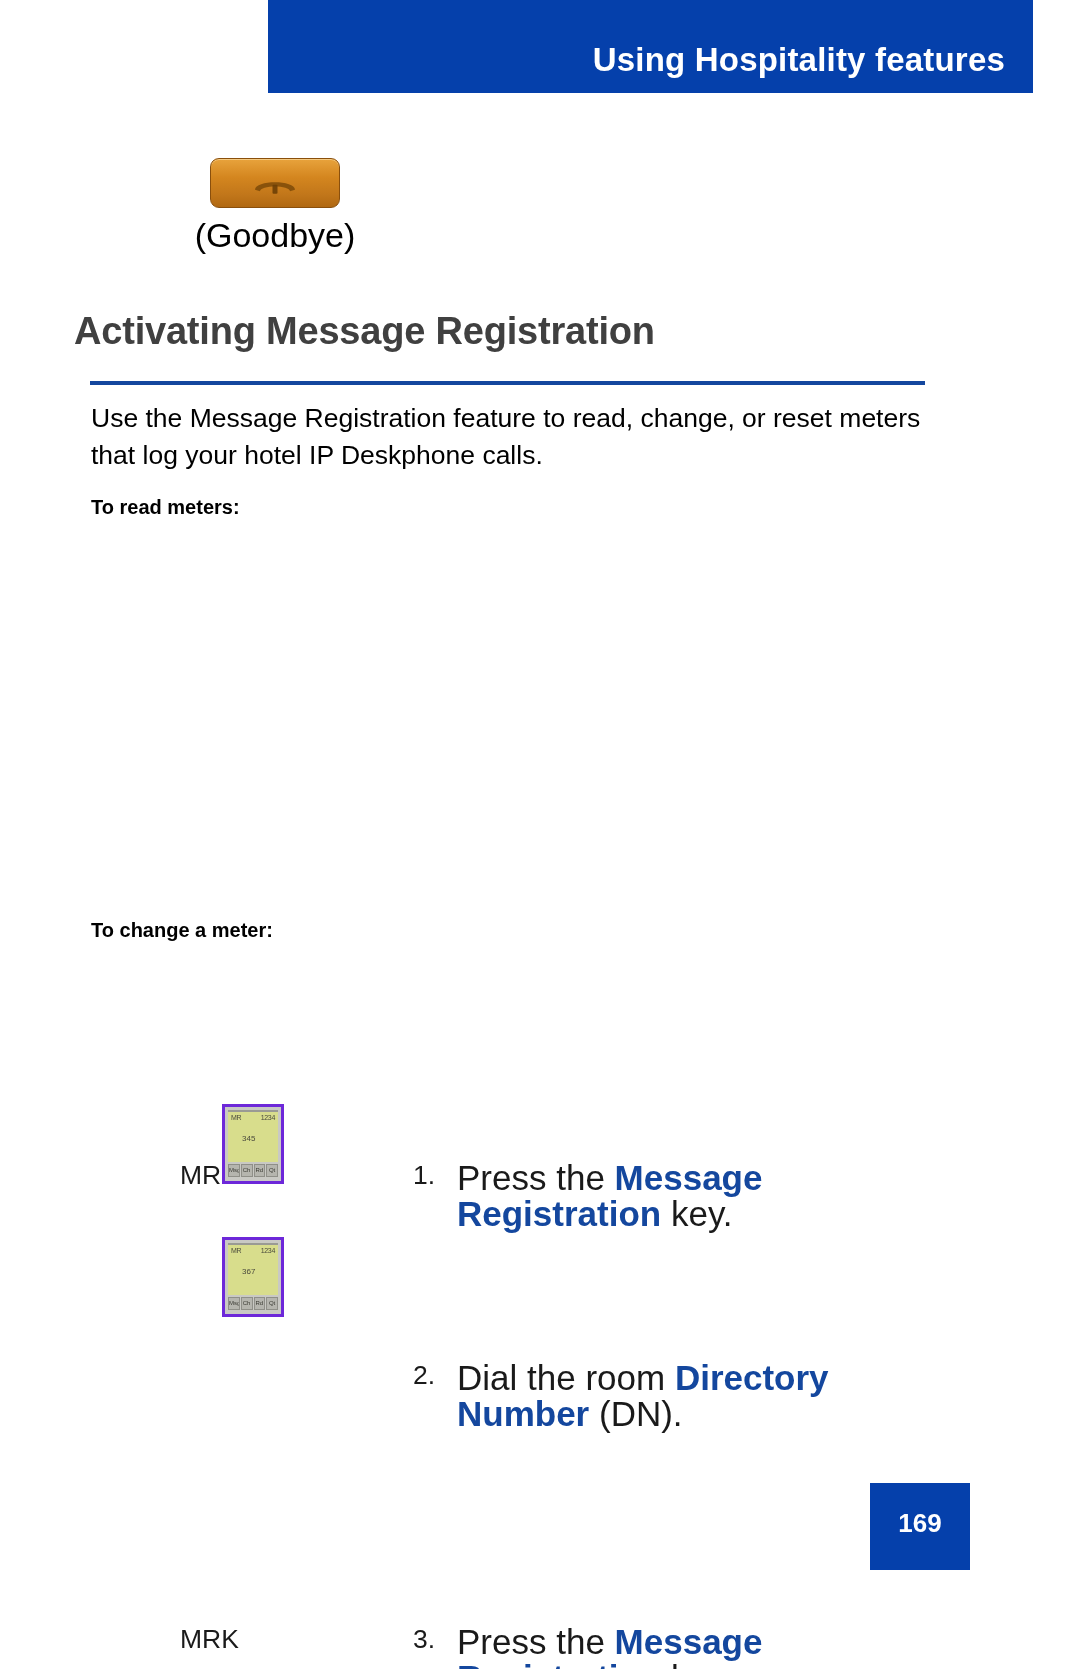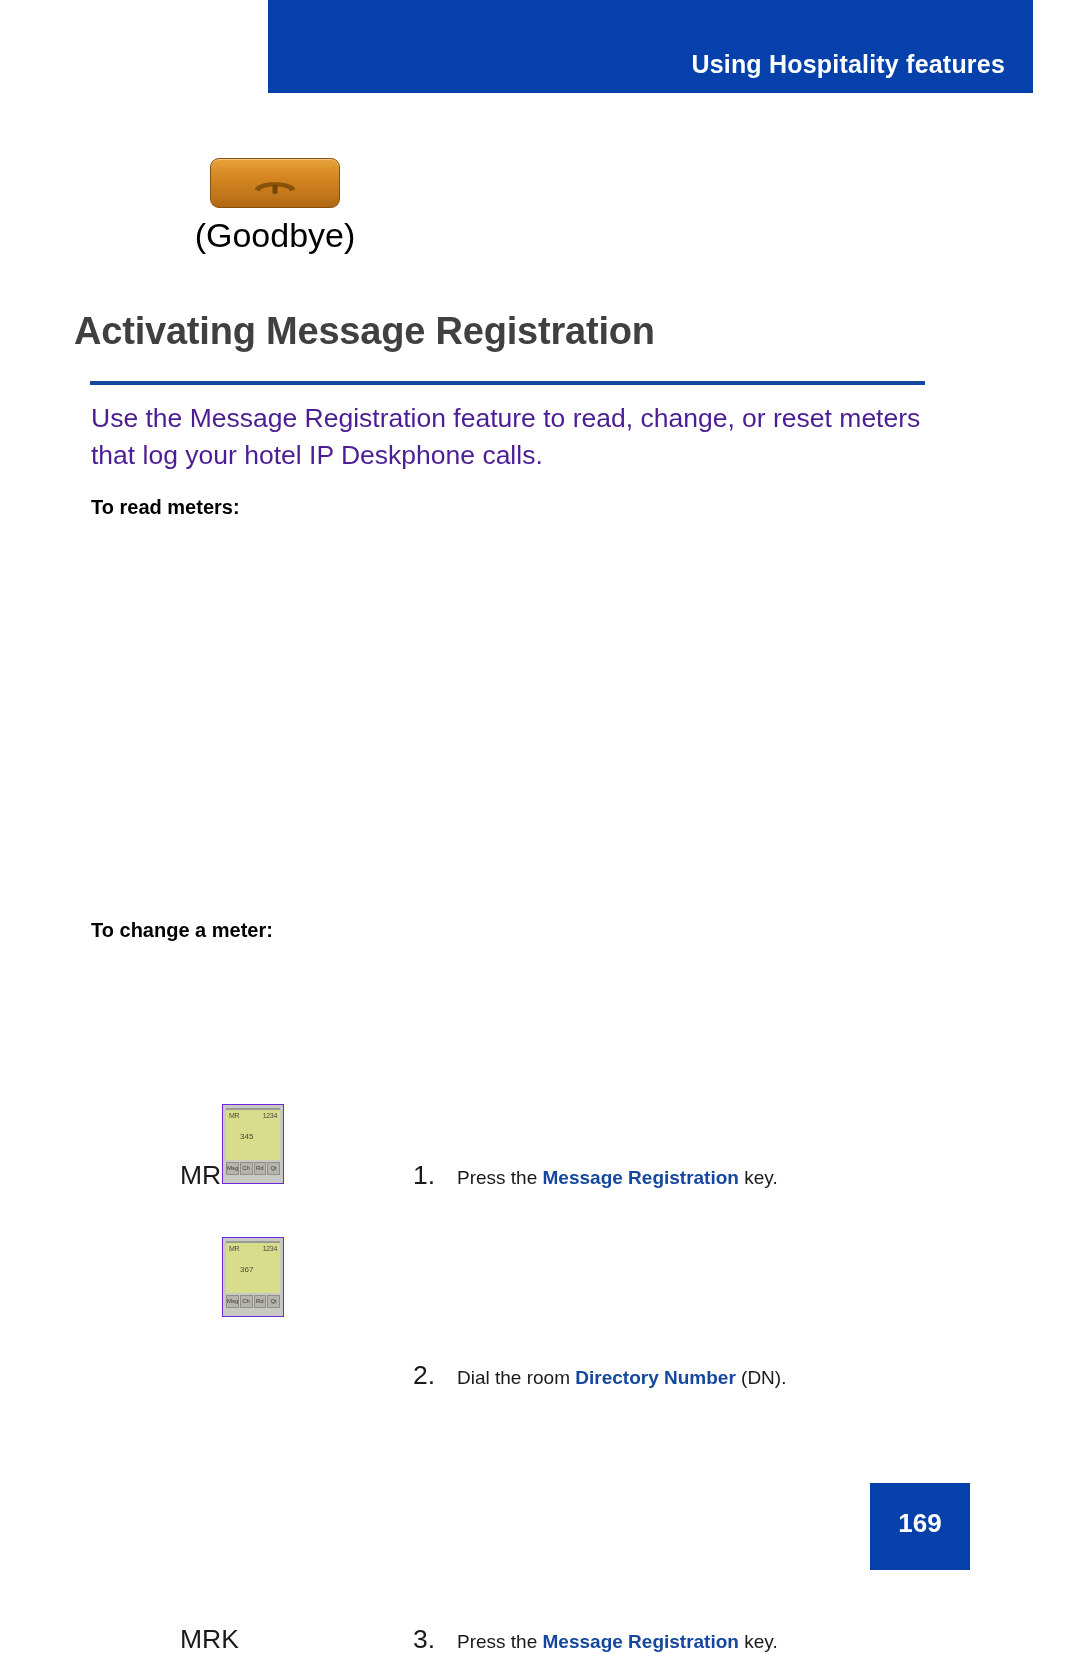--- a/index.html
+++ b/index.html
@@ -23,21 +23,21 @@
     top: 0;
     width: 765px;
     height: 93px;
     background: #0540ab;
   }
   .header-title {
     position: absolute;
     right: 28px;
     bottom: 14px;
     color: #ffffff;
-    font-size: 25px;
+    font-size: 33px;
     font-weight: bold;
     letter-spacing: 0.2px;
     font-family: "Liberation Sans", sans-serif;
     white-space: nowrap;
     margin-top: 33px;
   }
 
   
   .content {
     position: absolute;
@@ -101,21 +101,21 @@
   }
 
   
   .body-para {
     position: absolute;
     left: 91px;
     top: 400px;
     width: 830px;
     font-size: 26.5px;
     line-height: 37px;
-    color: #4c1d95;
+    color: #000000;
     font-family: "Liberation Sans", sans-serif;
   }
 
   
   .subhead {
     position: absolute;
     left: 91px;
     font-size: 20px;
     font-weight: bold;
     color: #000000;
@@ -143,38 +143,38 @@
     position: absolute;
     left: 413px;
     font-size: 26.5px;
     color: #1a1a1a;
     font-family: "Liberation Sans", sans-serif;
   }
   .proc-text {
     position: absolute;
     left: 457px;
     width: 500px;
-    font-size: 19px;
+    font-size: 35px;
     line-height: 36px;
     color: #1a1a1a;
     font-family: "Liberation Sans", sans-serif;
   }
   .proc-text b {
     color: #14479e;
     font-weight: bold;
   }
 
   
   .display-icon {
     position: absolute;
     left: 222px;
     width: 62px;
     height: 80px;
     background: #c9c9c4;
-    border: 1px solid #6d28d9;
+    border: 3px solid #6d28d9;
     box-sizing: border-box;
     padding: 3px;
   }
   .display-icon .lcd {
     width: 100%;
     height: 52px;
     background: #d8dd8c;
     border-top: 2px solid #9a9a94;
     position: relative;
     box-sizing: border-box;

